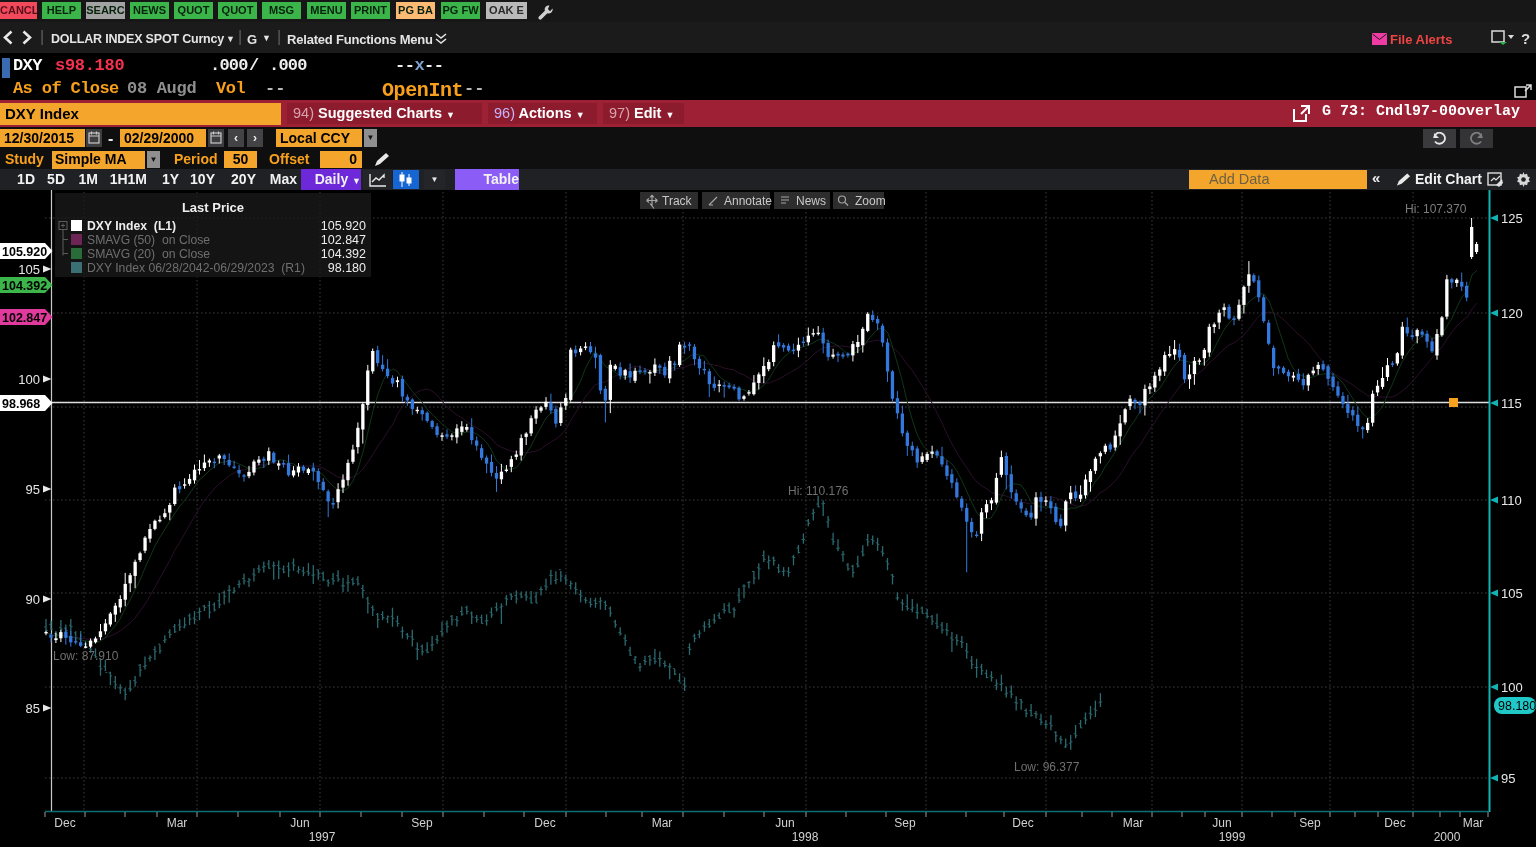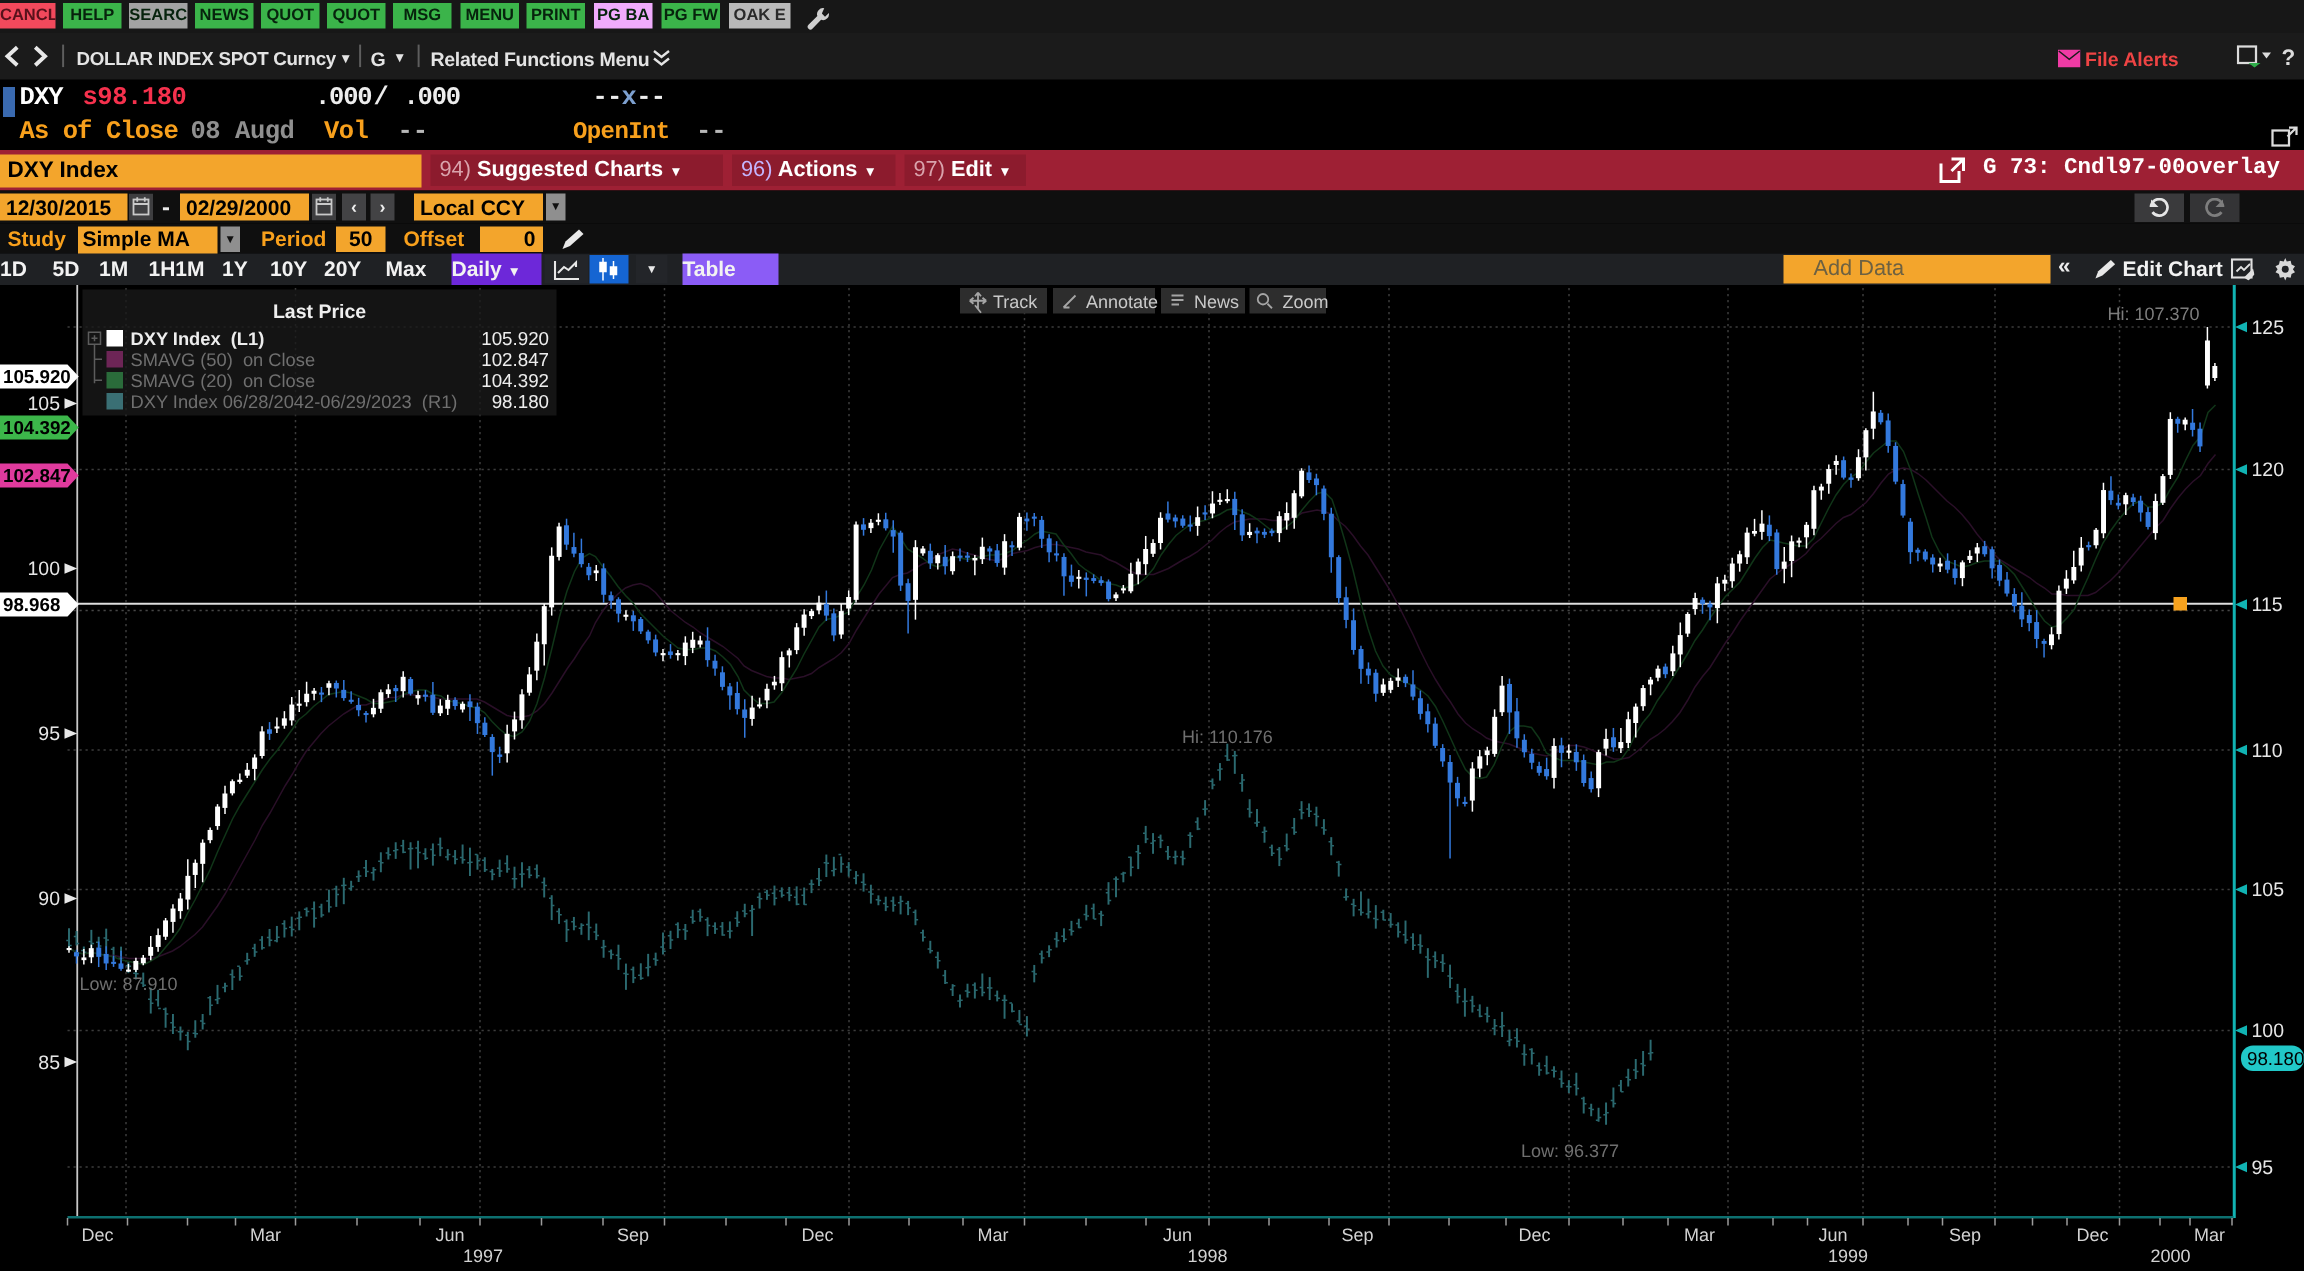--- a/index.html
+++ b/index.html
@@ -6,35 +6,35 @@
 .r1{position:absolute;top:0;left:0;width:1536px;height:22px;background:#171717}
 .btn1{position:absolute;top:2px;height:17px;font-size:11px;font-weight:bold;color:#07230d;
  text-align:center;line-height:17px;overflow:hidden;white-space:nowrap;background:#3bb44a}
 .r2{position:absolute;top:22px;left:0;width:1536px;height:31px;background:#1b1b1b;color:#e4e4e4}
 .r5{position:absolute;top:100px;left:0;width:1536px;height:27px;background:#9e2034}
 .r5btn{position:absolute;top:103px;height:21px;background:#8c1b2d;color:#fff;font-size:14.5px;font-weight:bold;line-height:21px}
 .obox{position:absolute;background:#f3a52c;color:#000}
 .mono{font-family:"Liberation Mono",monospace}
 .orange{color:#f8a01c}
 .r8{position:absolute;top:169px;left:0;width:1536px;height:21px;background:#1f2124}
-.tab{position:absolute;top:169px;height:21px;color:#f2f2f2;font-size:14px;font-weight:bold;line-height:21px;text-align:left}
+.tab{position:absolute;top:169px;height:21px;color:#f2f2f2;font-size:14px;font-weight:bold;line-height:21px;text-align:right}
 svg#chart{position:absolute;top:190px;left:0}
 </style></head>
 <body>
 <div class="r1">
     <div class="btn1" style="left:0px;width:37px;background:#f2495c;color:#58111b">CANCL</div>
     <div class="btn1" style="left:42px;width:39px;background:#3bb44a;color:#07230d">HELP</div>
     <div class="btn1" style="left:86px;width:39px;background:#a3a3a3;color:#07230d">SEARC</div>
     <div class="btn1" style="left:130px;width:39px;background:#3bb44a;color:#07230d">NEWS</div>
     <div class="btn1" style="left:174px;width:39px;background:#3bb44a;color:#07230d">QUOT</div>
     <div class="btn1" style="left:218px;width:39px;background:#3bb44a;color:#07230d">QUOT</div>
     <div class="btn1" style="left:262px;width:39px;background:#3bb44a;color:#07230d">MSG</div>
     <div class="btn1" style="left:307px;width:39px;background:#3bb44a;color:#07230d">MENU</div>
     <div class="btn1" style="left:351px;width:39px;background:#3bb44a;color:#07230d">PRINT</div>
-    <div class="btn1" style="left:396px;width:39px;background:#f0abfc;color:#07230d">PG BA</div>
+    <div class="btn1" style="left:396px;width:39px;background:#fdba74;color:#07230d">PG BA</div>
     <div class="btn1" style="left:441px;width:39px;background:#3bb44a;color:#07230d">PG FW</div>
     <div class="btn1" style="left:486px;width:41px;background:#b9b9b9;color:#2a2a2a">OAK E</div>
     <svg class="abs" style="left:536px;top:3px" width="20" height="17" viewBox="0 0 20 17">
       <path d="M13.5 2.5a4 4 0 0 0-4.6 5.2L3 13.5a1.8 1.8 0 0 0 2.6 2.6l5.8-5.9a4 4 0 0 0 5.2-4.6L14 8.2 11.9 6 13.5 2.5z" fill="#cfcfcf"></path>
     </svg>
   </div>
 <div class="r2">
     <svg class="abs" style="left:2px;top:8px" width="12" height="15" viewBox="0 0 12 15">
       <path d="M9.5 1.5L3 7.5l6.5 6" stroke="#e8e8e8" stroke-width="2.6" fill="none"></path>
     </svg>
@@ -68,21 +68,21 @@
 <span class="abs mono" style="left:13px;top:56px;font-size:17px;font-weight:bold;color:#fff;letter-spacing:-0.6px">DXY</span>
 <span class="abs mono" style="left:55px;top:56px;font-size:17px;font-weight:bold;color:#f5314d;letter-spacing:-0.3px">s98.180</span>
 <span class="abs mono" style="left:210px;top:56px;font-size:17px;font-weight:bold;color:#ededed;letter-spacing:-0.8px">.000</span>
 <span class="abs mono" style="left:249px;top:56px;font-size:17px;font-weight:bold;color:#ededed">/</span>
 <span class="abs mono" style="left:269px;top:56px;font-size:17px;font-weight:bold;color:#ededed;letter-spacing:-0.8px">.000</span>
 <span class="abs mono" style="left:395px;top:56px;font-size:17px;font-weight:bold;color:#ededed;letter-spacing:-0.5px">--<span style="color:#7da0cf">x</span>--</span>
 <span class="abs mono orange" style="left:13px;top:79px;font-size:17px;font-weight:bold;letter-spacing:-0.6px">As of Close</span>
 <span class="abs mono" style="left:127px;top:79px;font-size:17px;font-weight:bold;color:#8f8f8f;letter-spacing:-0.3px">08 Augd</span>
 <span class="abs mono orange" style="left:216px;top:79px;font-size:17px;font-weight:bold;letter-spacing:-0.4px">Vol</span>
 <span class="abs mono" style="left:265px;top:79px;font-size:17px;font-weight:bold;color:#b8b8b8">--</span>
-<span class="abs mono orange" style="left:382px;top:79px;font-size:16px;font-weight:bold;letter-spacing:-0.4px">OpenInt</span>
+<span class="abs mono orange" style="left:382px;top:79px;font-size:20px;font-weight:bold;letter-spacing:-0.4px">OpenInt</span>
 <span class="abs mono" style="left:464px;top:79px;font-size:17px;font-weight:bold;color:#b8b8b8">--</span>
 <svg class="abs" style="left:1514px;top:84px" width="18" height="16" viewBox="0 0 18 16">
     <rect x="1" y="3" width="11" height="10" fill="none" stroke="#dcdcdc" stroke-width="1.5"></rect>
     <path d="M12 1h5v5M17 1l-6 6" stroke="#dcdcdc" stroke-width="1.5" fill="none"></path>
   </svg>
 <div class="r5"></div>
 <div class="obox" style="left:0;top:103px;width:281px;height:22px;font-size:15px;font-weight:bold;line-height:22px;padding-left:5px">DXY Index</div>
 <div class="r5btn" style="left:287px;width:195px;padding-left:6px"><span style="color:#d9a3ac;font-weight:normal">94)</span> Suggested Charts <span style="font-size:9px">▼</span></div>
 <div class="r5btn" style="left:488px;width:109px;padding-left:6px"><span style="color:#c4b5fd;font-weight:normal">96)</span> Actions <span style="font-size:9px">▼</span></div>
 <div class="r5btn" style="left:603px;width:81px;padding-left:6px"><span style="color:#d9a3ac;font-weight:normal">97)</span> Edit <span style="font-size:9px">▼</span></div>

